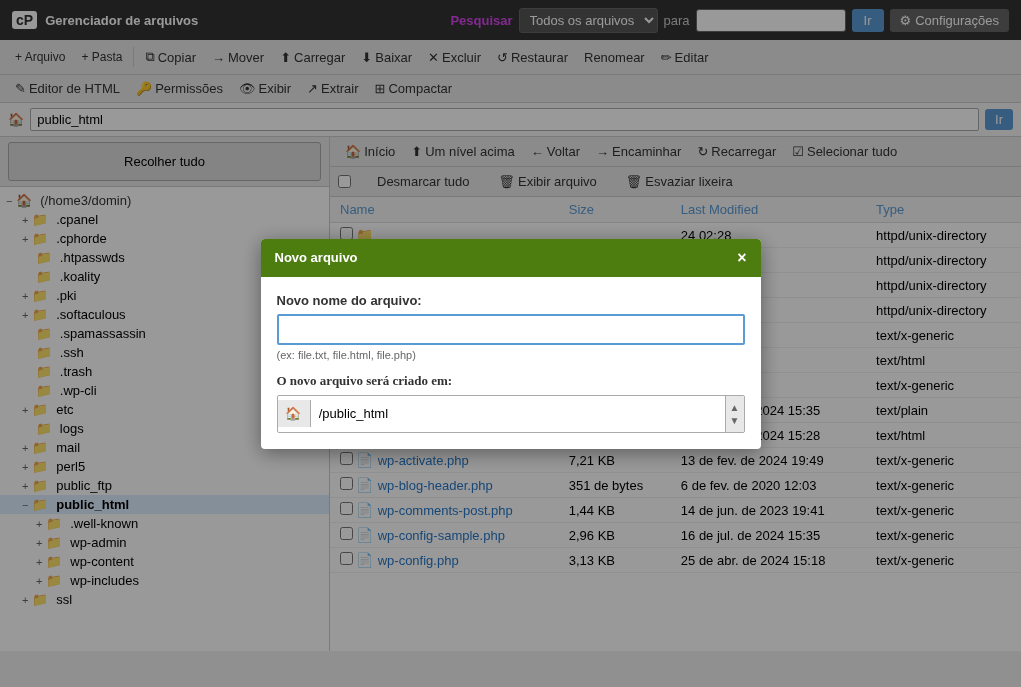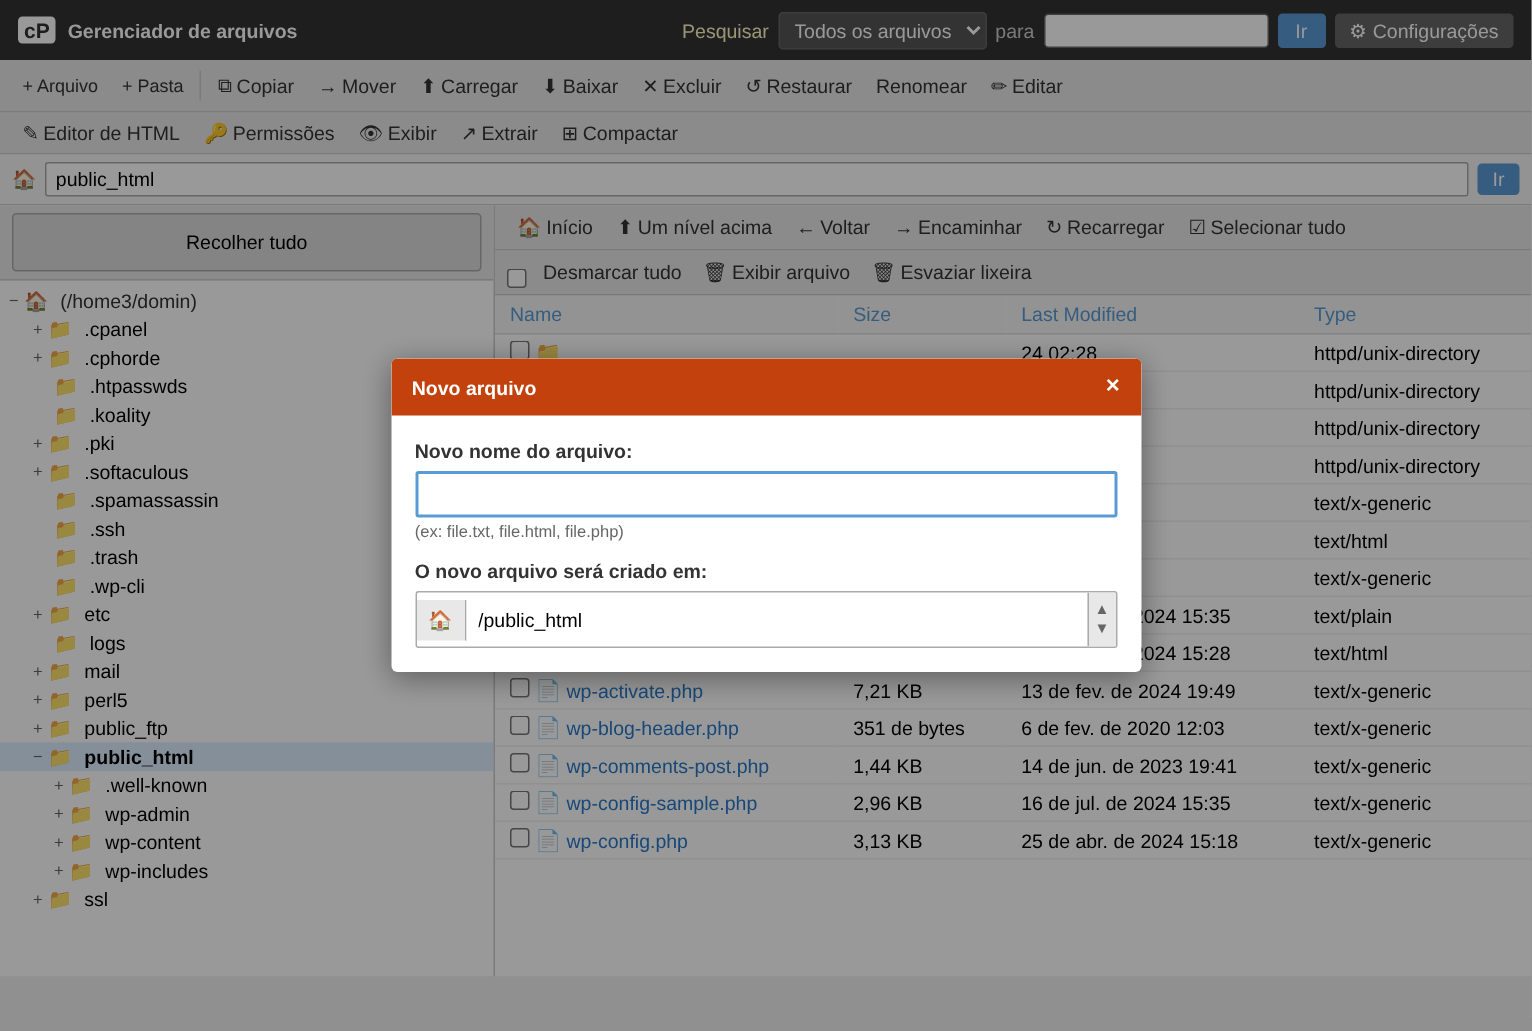--- a/index.html
+++ b/index.html
@@ -3,21 +3,21 @@
   <meta charset="utf-8">
   <style>
     * { box-sizing: border-box; margin: 0; padding: 0; font-family: Arial, sans-serif; font-size: 13px; }
     body { background: #f0f0f0; overflow: hidden; }
 
     
     .header { background: #333; color: #fff; display: flex; align-items: center; padding: 6px 12px; gap: 16px; height: 40px; }
     .header .logo { display: flex; align-items: center; gap: 8px; font-size: 16px; font-weight: bold; }
     .header .logo .cp-icon { background: #fff; color: #333; border-radius: 3px; padding: 1px 4px; font-weight: 900; font-size: 14px; }
     .search-bar { display: flex; align-items: center; gap: 6px; margin-left: auto; }
-    .search-bar label { color: #fef9c3; }
+    .search-bar label { color: #d946ef; font-weight: bold; }
     .search-select { border: 1px solid #666; background: #555; color: #fff; padding: 3px 6px; border-radius: 3px; }
     .search-bar .para { color: #ccc; }
     .search-input { border: 1px solid #666; background: #fff; padding: 3px 8px; border-radius: 3px; width: 150px; }
     .btn-ir { background: #5a9bd4; color: #fff; border: none; padding: 4px 12px; border-radius: 3px; cursor: pointer; }
     .btn-config { background: #666; color: #fff; border: none; padding: 4px 10px; border-radius: 3px; cursor: pointer; display: flex; align-items: center; gap: 4px; }
 
     
     .toolbar { background: #e8e8e8; border-bottom: 1px solid #ccc; padding: 4px 8px; display: flex; flex-wrap: wrap; gap: 2px; }
     .toolbar-btn { background: none; border: none; color: #333; padding: 3px 7px; cursor: pointer; border-radius: 3px; display: flex; align-items: center; gap: 3px; font-size: 12px; }
     .toolbar-divider { width: 1px; height: 20px; background: #ccc; margin: 3px 2px; }
@@ -40,41 +40,41 @@
 
     .tree { padding: 4px 0; }
     .tree-item { padding: 2px 6px 2px 12px; cursor: pointer; display: flex; align-items: center; gap: 4px; white-space: nowrap; }
     .indent-1 { padding-left: 22px; }
     .indent-2 { padding-left: 36px; }
 
     
     .file-area { flex: 1; overflow-y: auto; background: #fff; }
     .nav-bar { background: #e8e8e8; border-bottom: 1px solid #ccc; padding: 4px 8px; display: flex; flex-wrap: wrap; gap: 2px; }
     .nav-btn { background: none; border: none; color: #333; padding: 3px 7px; cursor: pointer; border-radius: 3px; font-size: 12px; display: flex; align-items: center; gap: 3px; }
-    .trash-bar { background: #e8e8e8; border-bottom: 1px solid #ccc; padding: 4px 8px; display: flex; gap: 0; align-items: flex-end; }
+    .trash-bar { background: #e8e8e8; border-bottom: 1px solid #ccc; padding: 4px 8px; display: flex; gap: 15px; align-items: center; }
     .trash-btn { background: none; border: none; color: #333; padding: 3px 7px; cursor: pointer; font-size: 12px; display: flex; align-items: center; gap: 3px; }
 
     
     .file-table { width: 100%; border-collapse: collapse; }
     .file-table th { background: #f5f5f5; border-bottom: 1px solid #ddd; padding: 5px 10px; text-align: left; color: #5a9bd4; cursor: pointer; font-weight: normal; }
     .file-table td { padding: 4px 10px; border-bottom: 1px solid #f0f0f0; vertical-align: middle; }
     .type-icon { color: #888; font-size: 14px; }
     .file-link { color: #2878c8; cursor: pointer; }
 
     
     .modal-overlay { position: fixed; top: 0; left: 0; width: 100%; height: 100%; background: rgba(0,0,0,0.4); display: flex; align-items: center; justify-content: center; z-index: 100; }
     .modal { background: #fff; border-radius: 4px; width: 500px; box-shadow: 0 4px 20px rgba(0,0,0,0.4); overflow: hidden; }
-    .modal-header { background: #c2410c; color: #fff; padding: 10px 14px; display: flex; align-items: center; justify-content: space-between; font-weight: bold; }
+    .modal-header { background: #4d7c0f; color: #fff; padding: 10px 14px; display: flex; align-items: center; justify-content: space-between; font-weight: bold; }
     .modal-close { background: none; border: none; color: #fff; cursor: pointer; font-size: 16px; font-weight: bold; }
     .modal-body { padding: 16px; }
     .modal-label { font-weight: bold; color: #333; margin-bottom: 6px; display: block; }
     .modal-input { width: 100%; border: 2px solid #5a9bd4; padding: 6px 8px; border-radius: 2px; font-size: 13px; outline: none; }
     .modal-hint { color: #666; font-size: 11px; margin-top: 4px; }
     .modal-section { margin-top: 12px; }
-    .modal-section-label { font-weight: bold; color: #333; margin-bottom: 6px; display: block; }
+    .modal-section-label { font-weight: bold; color: #333; margin-bottom: 6px; display: block; font-family: Liberation Serif, serif; }
     .modal-path-row { display: flex; align-items: center; border: 1px solid #aaa; border-radius: 2px; overflow: hidden; }
     .modal-path-icon { background: #e8e8e8; border-right: 1px solid #aaa; padding: 6px 8px; color: #5a9bd4; }
     .modal-path-input { flex: 1; border: none; padding: 6px 8px; font-size: 13px; background: #fff; outline: none; }
     .modal-path-scroll { background: #e8e8e8; border-left: 1px solid #aaa; padding: 6px 4px; cursor: pointer; color: #666; display: flex; flex-direction: column; gap: 2px; }
     .modal-footer { padding: 10px 14px; display: flex; justify-content: flex-end; gap: 8px; border-top: 1px solid #eee; background: #f9f9f9; }
     .btn-create { background: #5a9bd4; color: #fff; border: 1px solid #4a8bc4; padding: 5px 14px; cursor: pointer; border-radius: 3px; font-size: 13px; }
     .btn-cancel { background: #e8e8e8; color: #333; border: 1px solid #aaa; padding: 5px 14px; cursor: pointer; border-radius: 3px; font-size: 13px; }
 
     .checkbox-input { margin-right: 4px; }
   </style>

